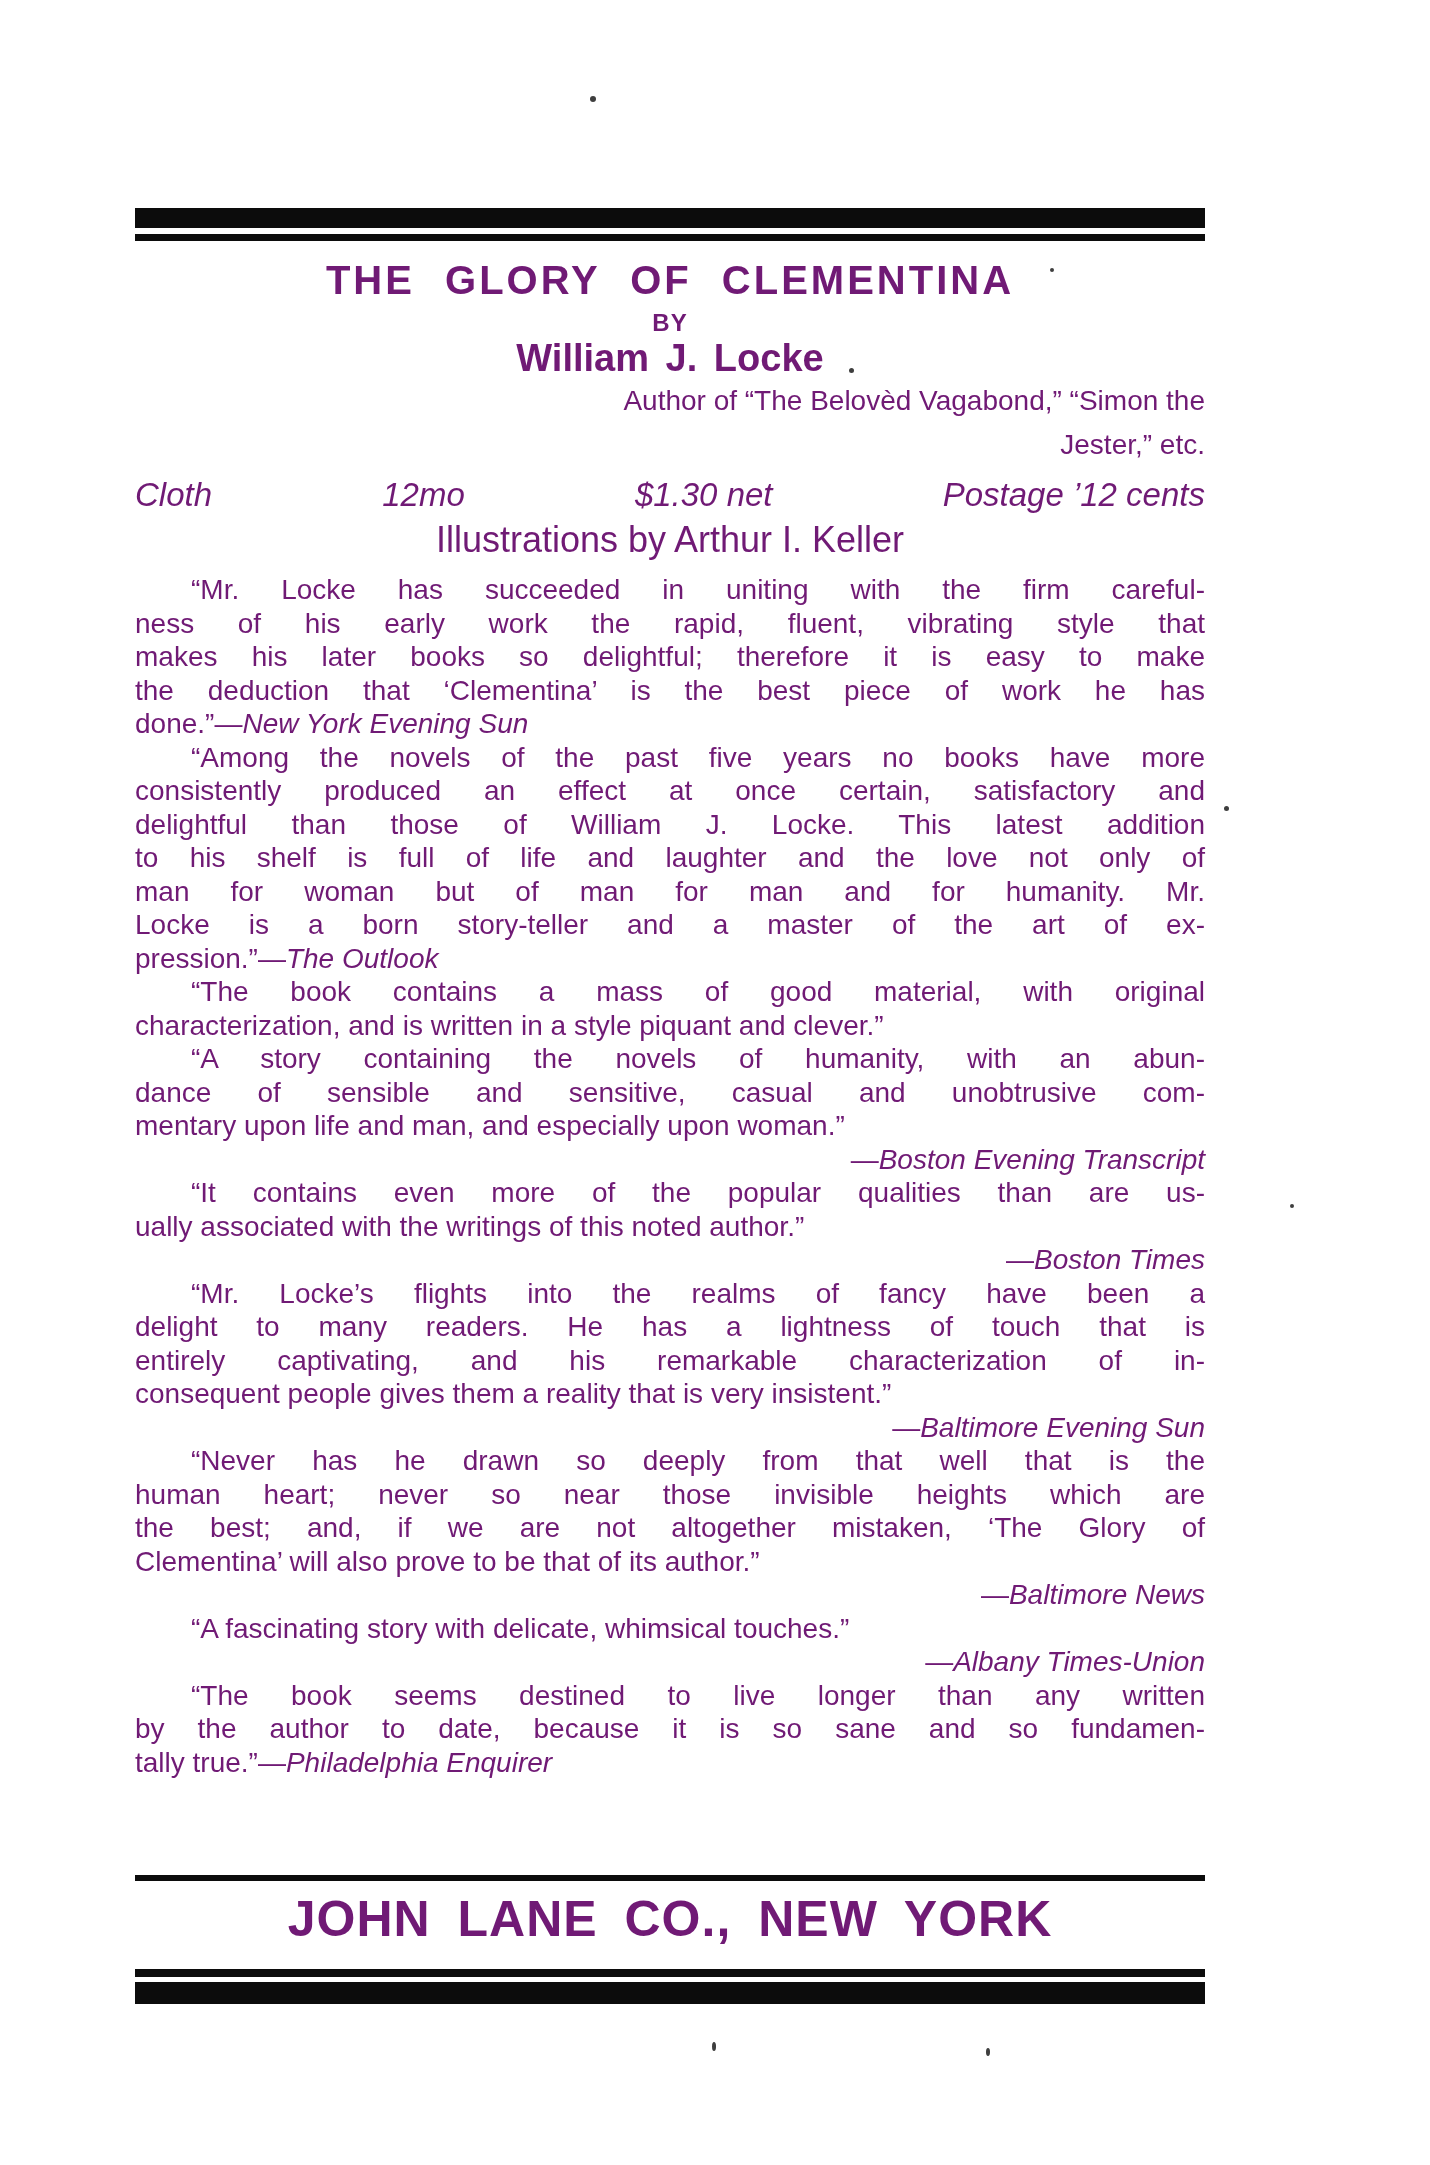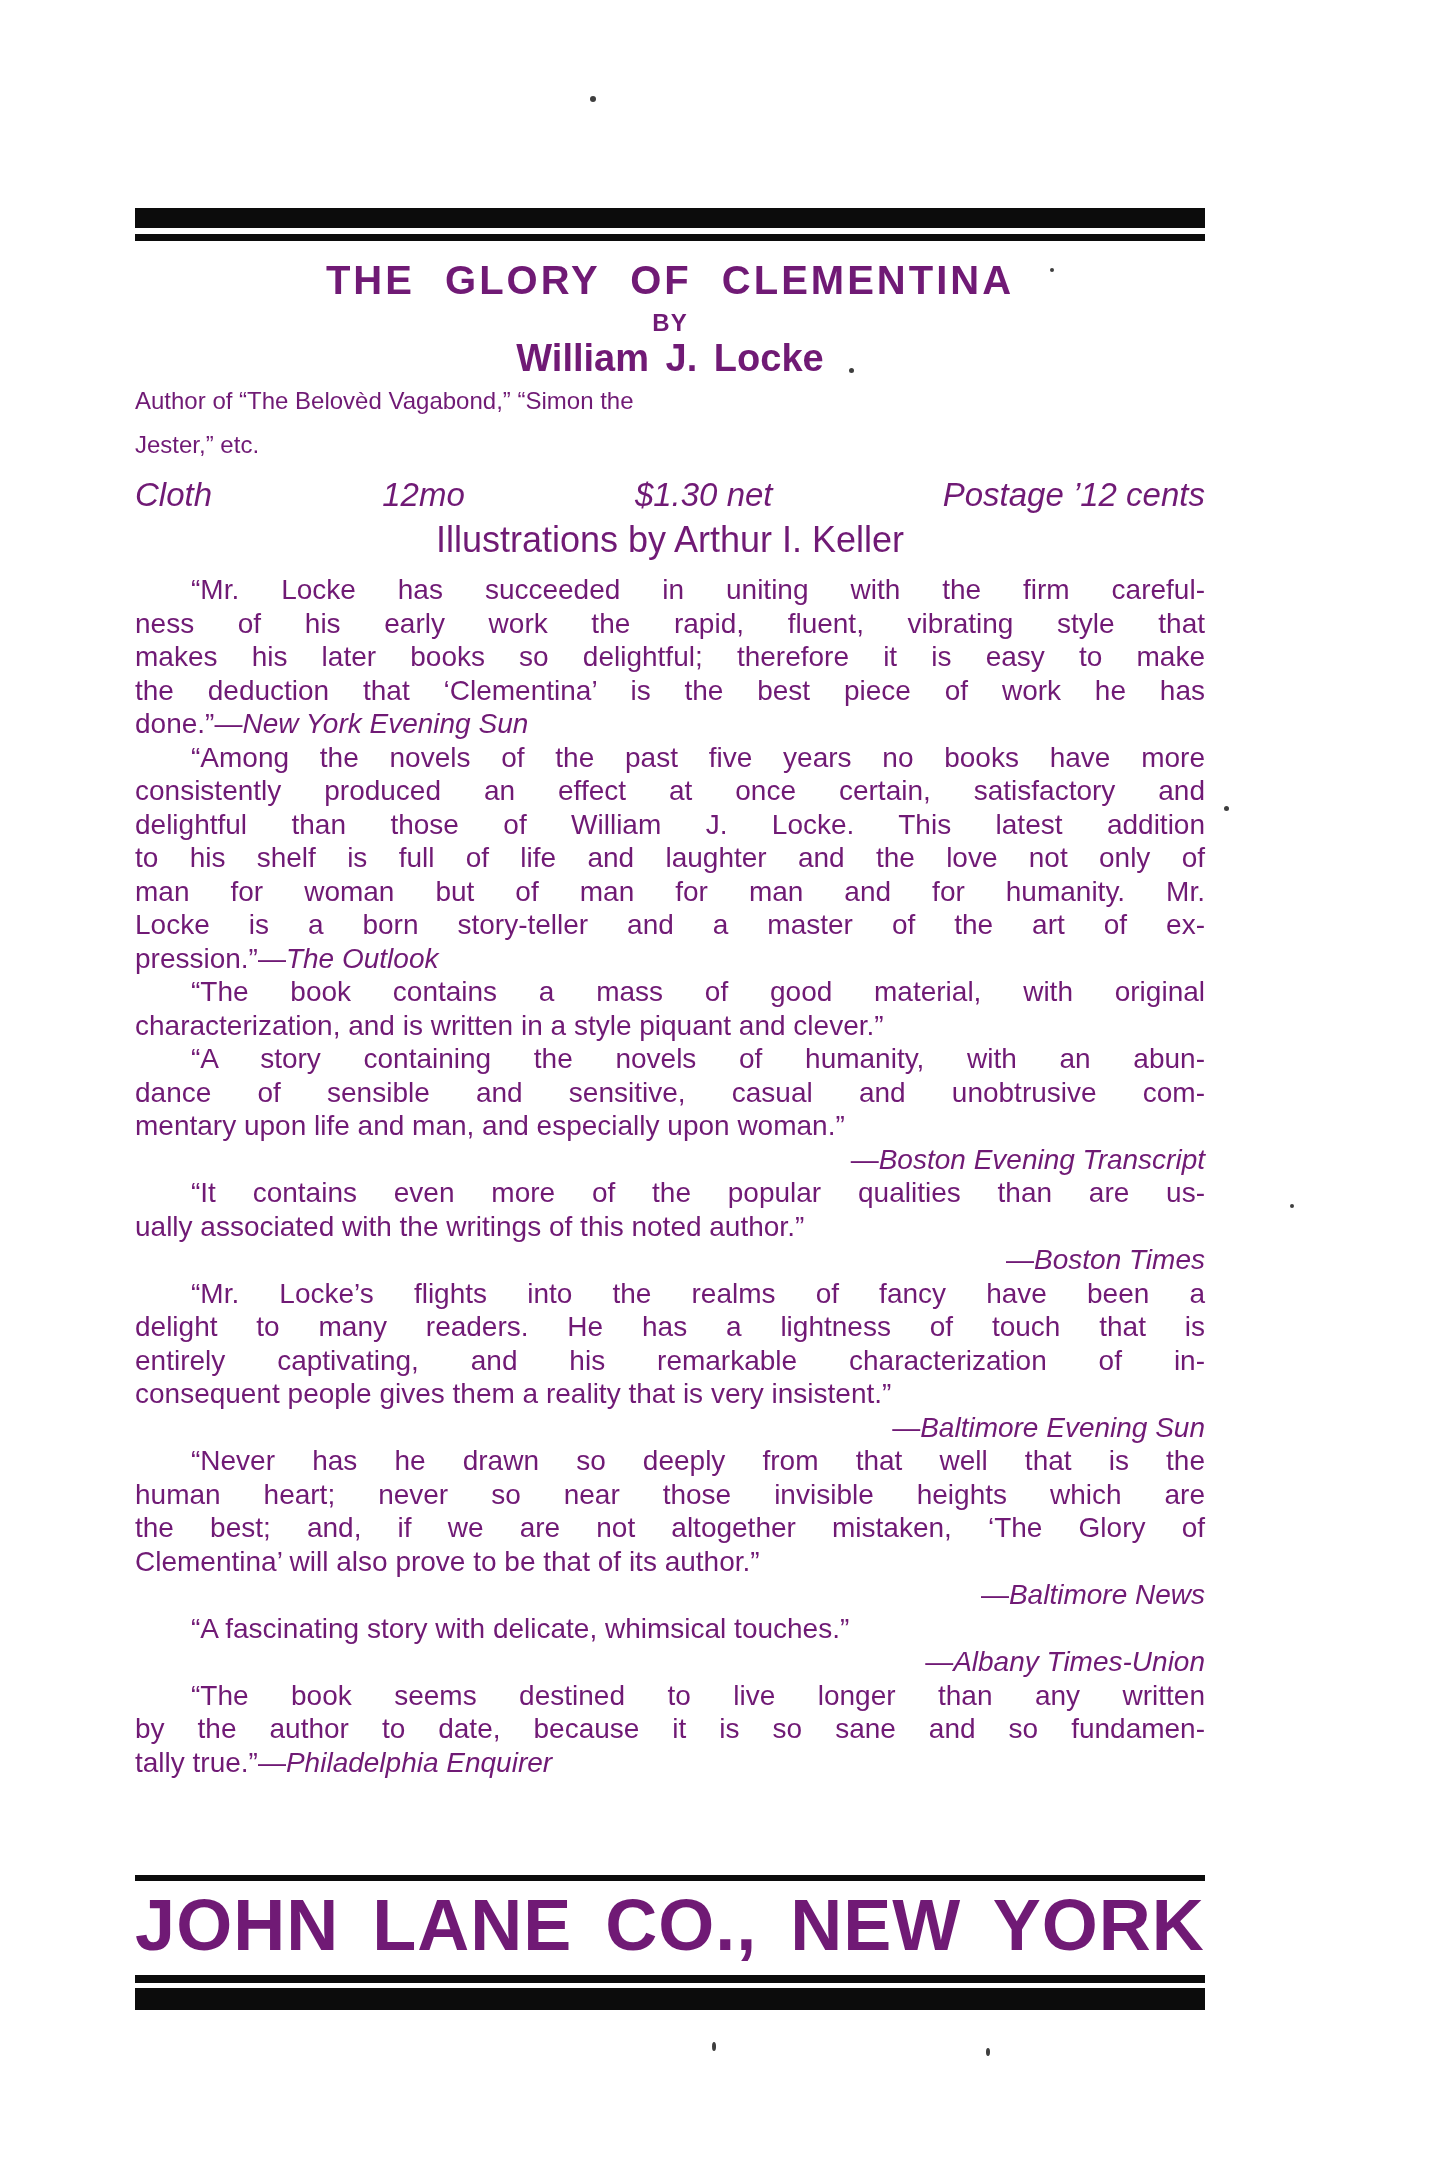--- a/index.html
+++ b/index.html
@@ -40,22 +40,22 @@
     letter-spacing: 1px;
   }
   .author {
     text-align: center;
     font-weight: bold;
     font-size: 38px;
     line-height: 42px;
     word-spacing: 6px;
   }
   .author-of {
-    text-align: left;
-    font-size: 24px;
+    text-align: right;
+    font-size: 28px;
     line-height: 44px;
   }
   .spec {
     display: flex;
     justify-content: space-between;
     font-style: italic;
     font-size: 33px;
     line-height: 40px;
     margin-top: 8px;
   }
@@ -84,23 +84,23 @@
   .bottom {
     position: absolute;
     left: 135px;
     top: 1875px;
     width: 1070px;
   }
   .rule-bot-thin   { height: 6px; }
   .publisher {
     text-align: center;
     font-weight: bold;
-    font-size: 72px;
+    font-size: 50px;
     line-height: 76px;
-    margin-top: 6px;
+    margin-top: 0;
     word-spacing: 12px;
     letter-spacing: 1px;
     white-space: nowrap;
   }
   .rule-bot-med    { height: 8px;  margin-top: 12px; }
   .rule-bot-thick  { height: 22px; margin-top: 5px; }
 
   .artifact {
     position: absolute;
     background: #1c1c1c;

